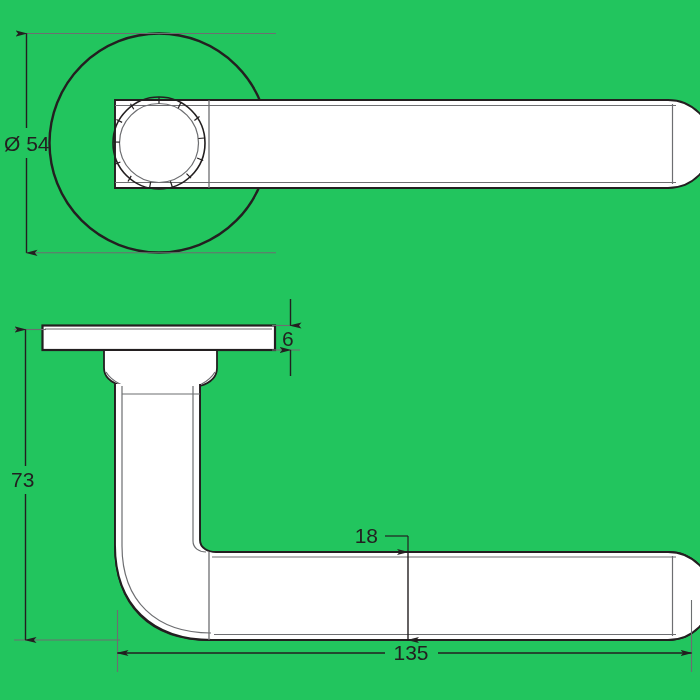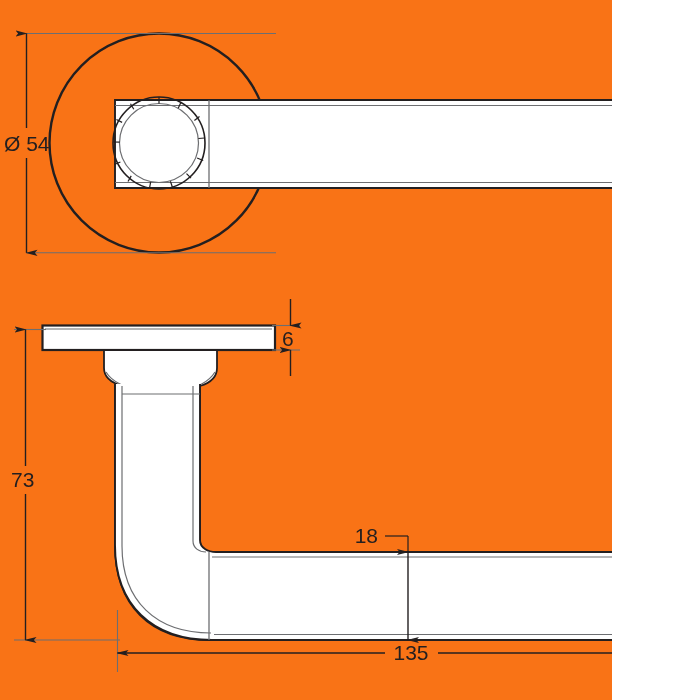--- a/index.html
+++ b/index.html
@@ -1,19 +1,19 @@
 <!DOCTYPE html>
 <html><head>
 <meta charset="utf-8">
 <style>
   html,body{margin:0;padding:0;background:#ffffff;}
   #stage{
     position:relative;
-    width:612px;height:700px;
-    background:#f97316;
+    width:700px;height:700px;
+    background:#22c55e;
     font-family:"Liberation Sans", sans-serif;
     overflow:hidden;
   }
   #stage svg{position:absolute;left:0;top:0;width:700px;height:700px;display:block;}
   .dimtext{
     font-family:"Liberation Sans", sans-serif;
     font-size:21px;
     fill:#231f20;
     dominant-baseline:middle;
   }

